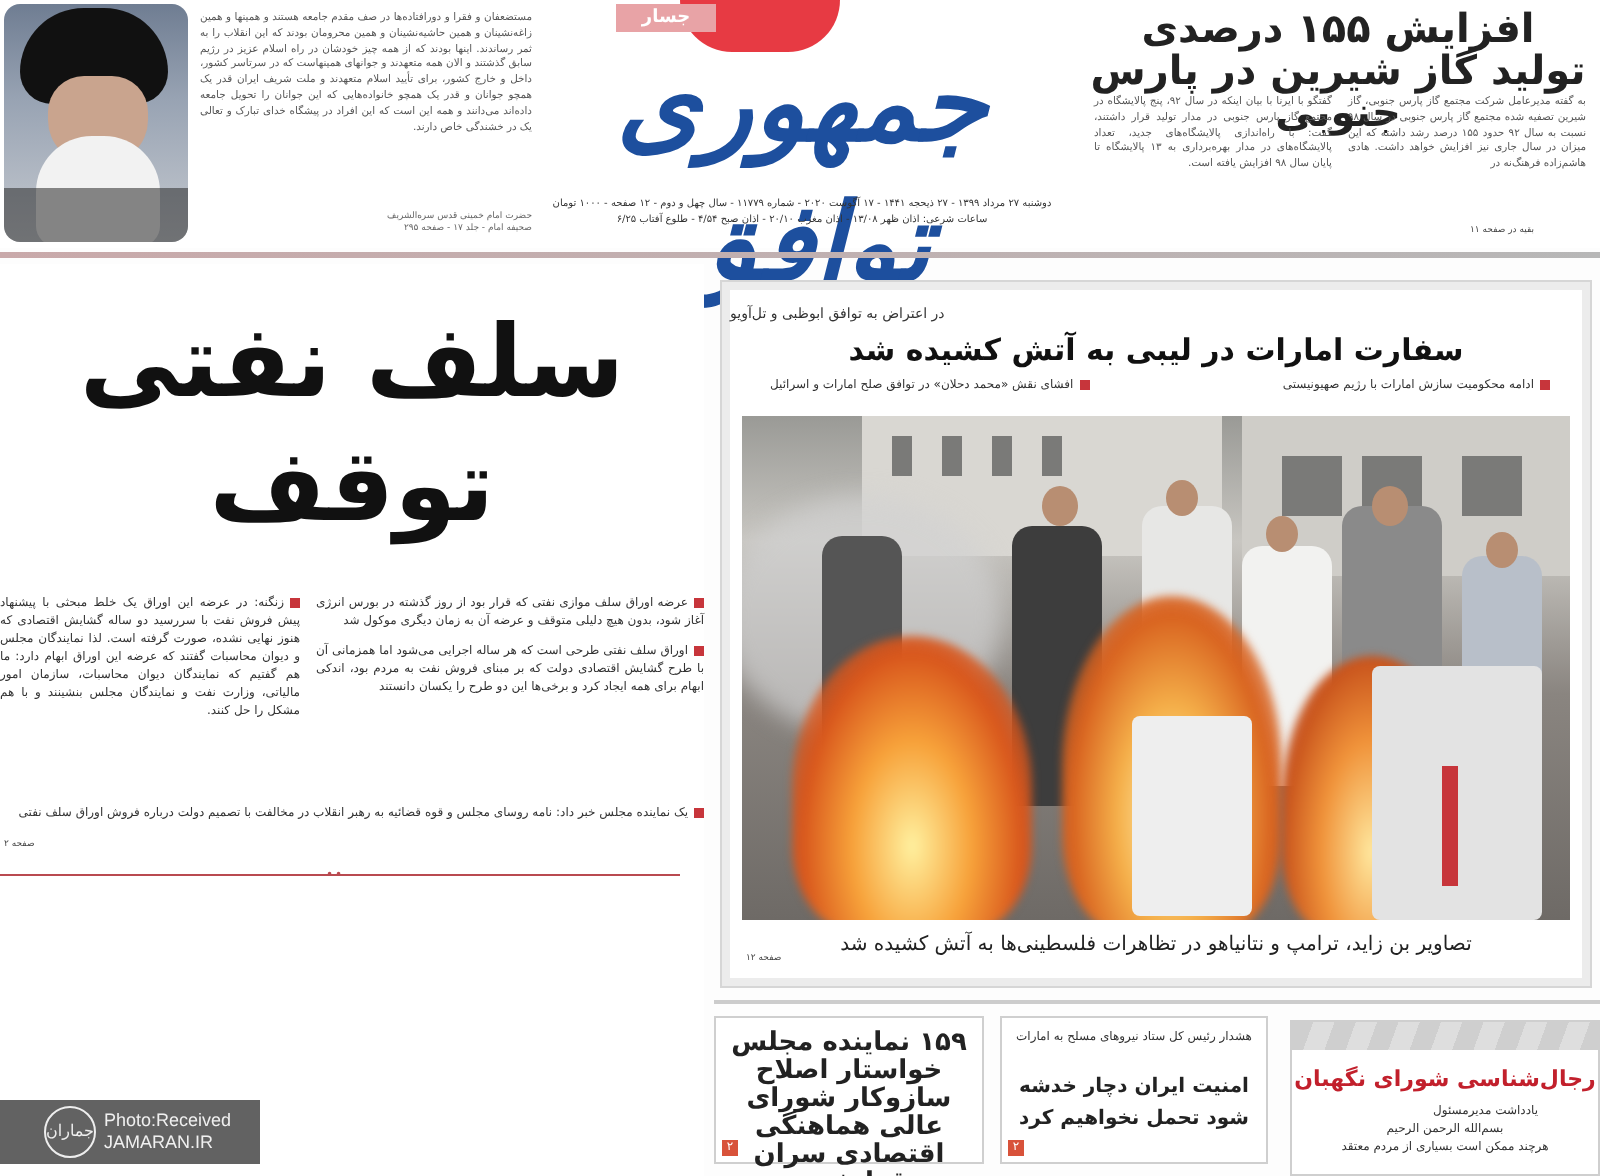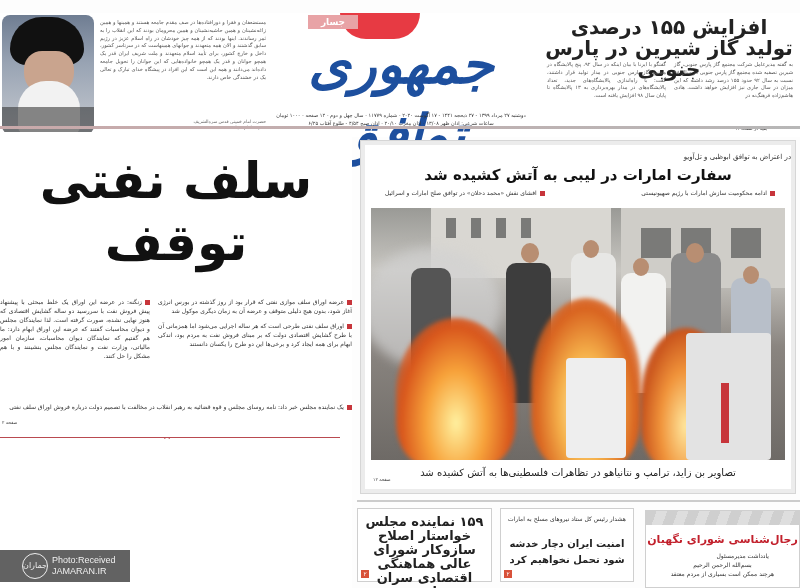--- a/index.html
+++ b/index.html
@@ -1,20 +1,20 @@
 <!DOCTYPE html>
 <html><head>
 <meta charset="utf-8">
 <style>
   * { box-sizing: border-box; margin: 0; padding: 0; }
   html, body { width: 800px; height: 588px; overflow: hidden; background: #fdfdfd; }
   body { position: relative; font-family: "DejaVu Sans", sans-serif; color: #222; direction: rtl; }
 
   
-  .top { position: absolute; left: 0; top: 0; width: 800px; height: 124px; background: #fff; margin-top: 13px; }
+  .top { position: absolute; left: 0; top: 0; width: 800px; height: 124px; background: #fff; }
   .portrait {
     position: absolute; left: 2px; top: 2px; width: 92px; height: 119px;
     border-radius: 8px; overflow: hidden;
     background: linear-gradient(180deg, #6f7d92 0%, #98a3b3 40%, #c6cad0 100%);
   }
   .portrait .turban { position: absolute; left: 8px; top: 2px; width: 74px; height: 48px; background: #111; border-radius: 40px 40px 20px 20px; }
   .portrait .face { position: absolute; left: 22px; top: 36px; width: 50px; height: 44px; background: #c9a48e; border-radius: 18px 18px 22px 22px; }
   .portrait .beard { position: absolute; left: 16px; top: 66px; width: 62px; height: 55px; background: #f2f2f2; border-radius: 28px 28px 10px 10px; }
   .portrait .robe { position: absolute; left: 0; top: 92px; width: 92px; height: 30px; background: #2a2a2a; opacity: .55; }
 
@@ -47,21 +47,21 @@
   .red-dots { position: absolute; left: 163px; top: 302px; font-size: 6px; color: #b94a50; letter-spacing: 1px; }
   .second-head { position: absolute; left: 30px; top: 326px; width: 290px; text-align: center; font-size: 24px; font-weight: bold; line-height: 34px; color: #111; }
 
   .watermark { position: absolute; left: 0; top: 550px; width: 130px; height: 32px; background: rgba(70,70,70,.85); display: flex; align-items: center; direction: ltr; }
   .wm-logo { width: 26px; height: 26px; border: 1.5px solid #eee; border-radius: 50%; margin: 0 4px 0 22px; color: #eee; font-size: 8px; text-align: center; line-height: 24px; }
   .wm-text { color: #f0f0f0; font-family: "Liberation Sans", sans-serif; font-size: 9px; line-height: 11px; }
 
   
   .story { position: absolute; left: 360px; top: 140px; width: 436px; height: 354px; background: #ececec; border: 1px solid #d6d6d6; }
   .story-inner { position: absolute; left: 4px; top: 4px; width: 426px; height: 344px; background: #fff; }
-  .story-kicker { position: absolute; left: 0; top: 8px; width: 100%; text-align: right; font-size: 7px; color: #333; }
+  .story-kicker { position: absolute; left: 0; top: 8px; width: 100%; text-align: left; font-size: 7px; color: #333; }
   .story-title { position: absolute; left: 0; top: 19px; width: 100%; text-align: center; font-size: 15px; font-weight: bold; color: #111; line-height: 22px; }
   .story-subs { position: absolute; left: 20px; top: 44px; width: 390px; display: flex; justify-content: space-between; font-size: 6px; color: #333; }
   .story-subs .sq { display: inline-block; width: 5px; height: 5px; background: #c7353b; margin-left: 3px; vertical-align: middle; }
 
   .photo { position: absolute; left: 6px; top: 63px; width: 414px; height: 252px; overflow: hidden;
            background: linear-gradient(180deg, #9a9a96 0%, #c8c6c1 25%, #8a8580 55%, #6e6a66 100%); }
   .bldg { position: absolute; background: #d9d7d2; }
   .win { position: absolute; background: #7a7a78; }
   .person { position: absolute; border-radius: 10px 10px 2px 2px; }
   .head { position: absolute; border-radius: 50%; background: #b88e72; }

